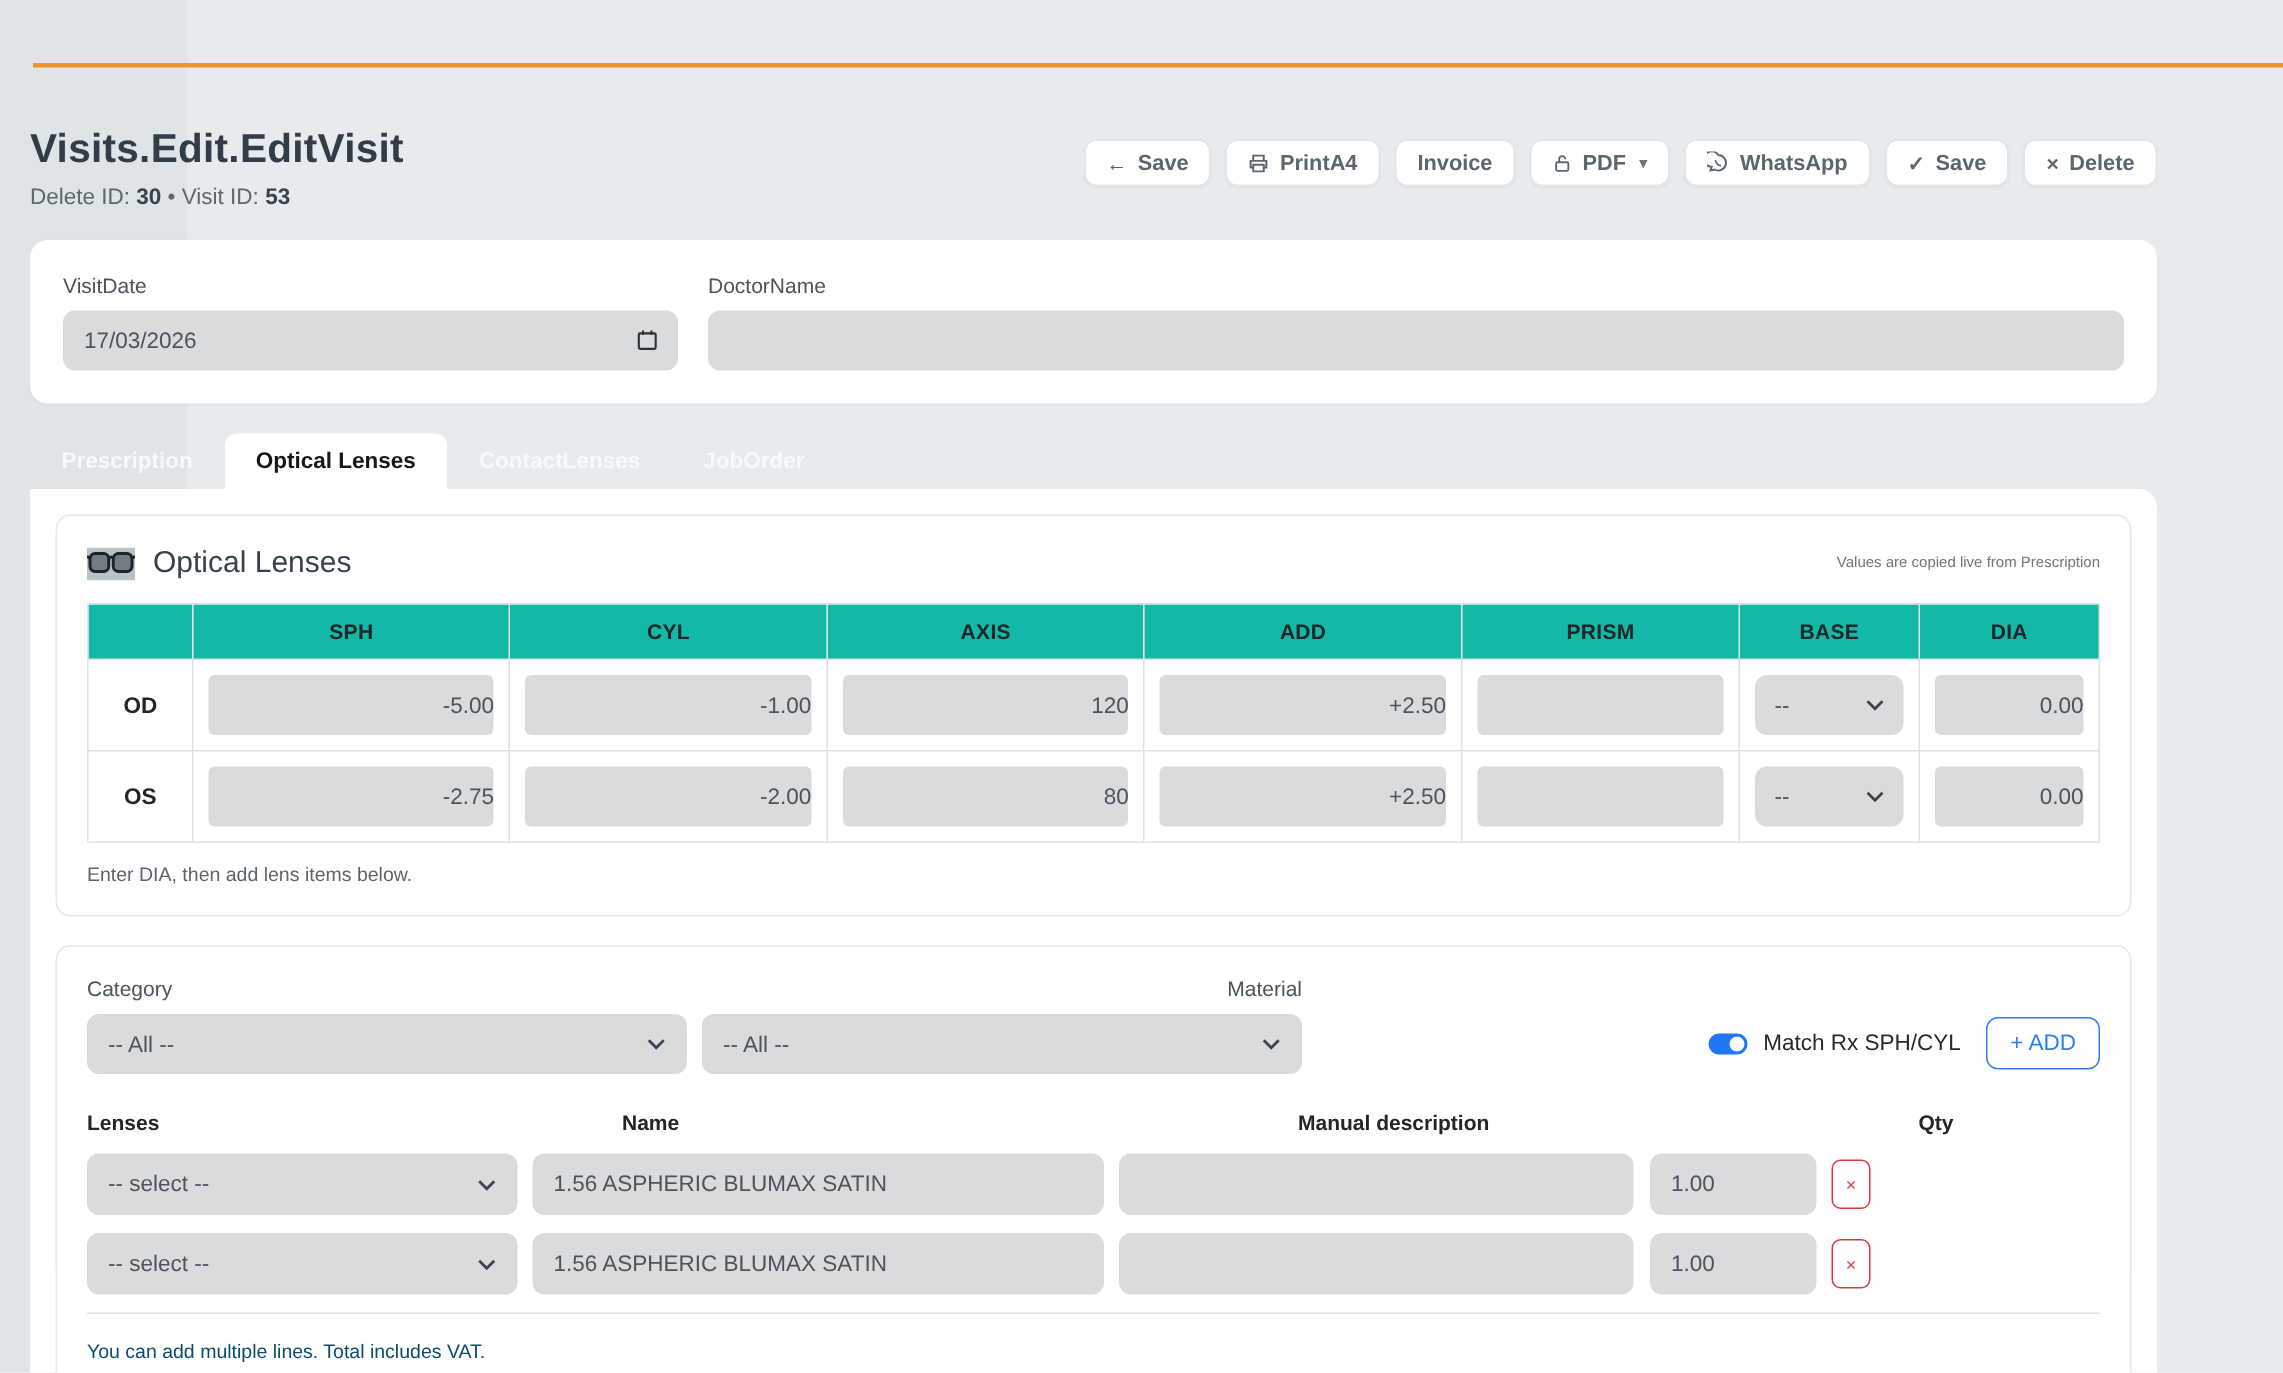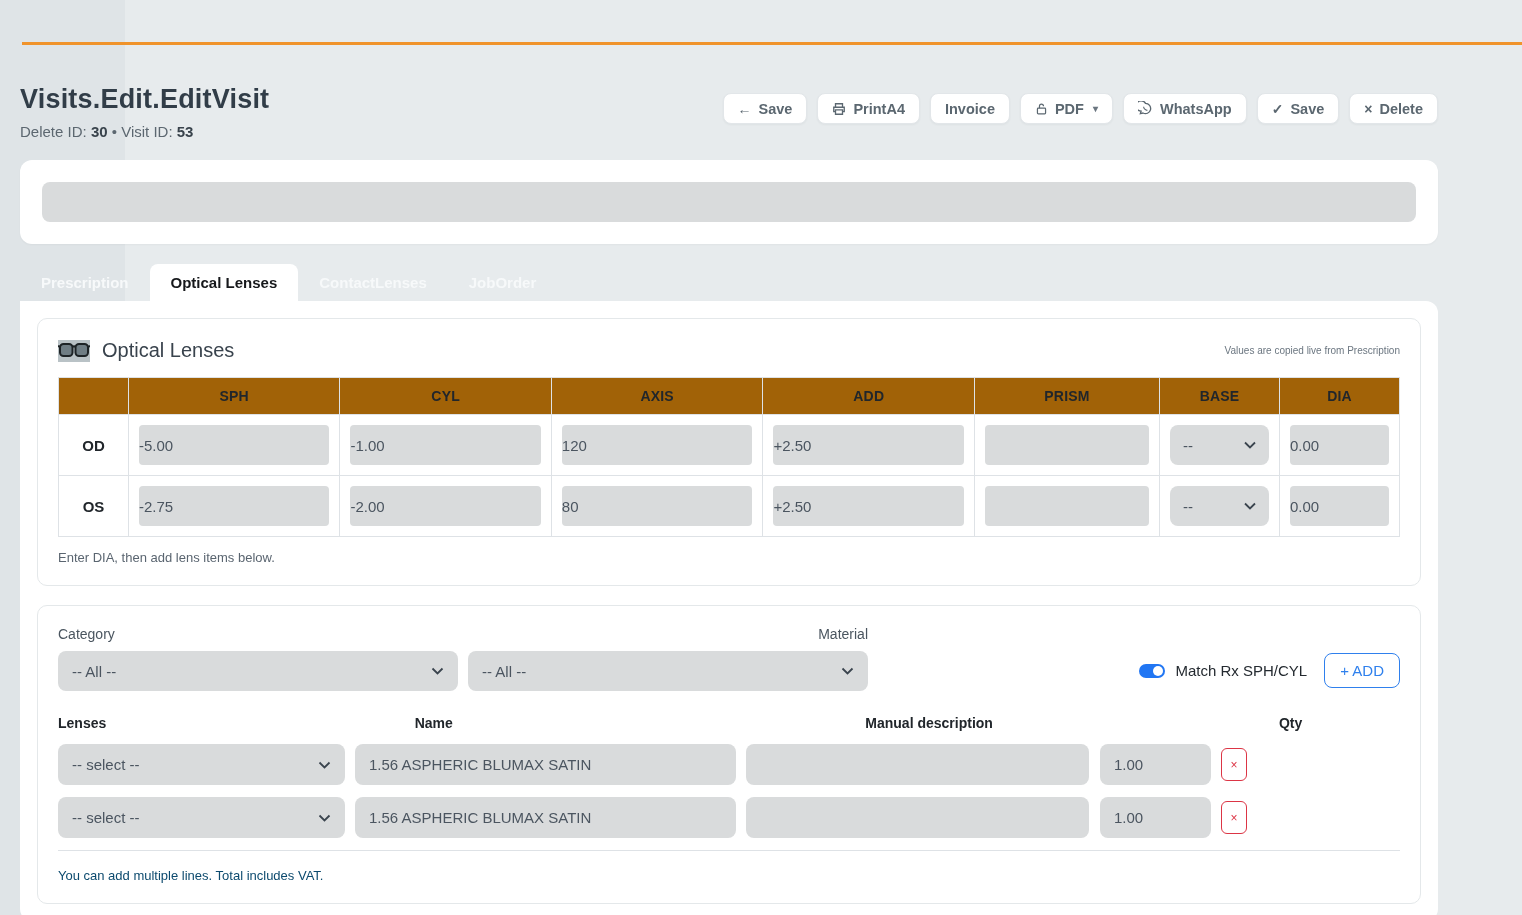--- a/index.html
+++ b/index.html
@@ -75,30 +75,30 @@
   .section-head { display:flex; align-items:center; justify-content:space-between; margin-bottom:15px; }
   .section-title-group { display:flex; align-items:center; gap:12px; }
   .glasses { width:32px; height:22px; display:block; }
   .section-title { font-size:20px; color:#39434d; font-weight:400; }
   .live-note { font-size:10px; color:#6b7680; }
 
   
   table.rx { width:100%; border-collapse:collapse; }
   .rx th, .rx td { border:1px solid #dee2e6; text-align:center; }
   .rx th {
-    background:#a16207; font-size:14px; font-weight:700; color:#21262b;
+    background:#14b8a6; font-size:14px; font-weight:700; color:#21262b;
     height:37px; letter-spacing:.2px;
   }
   .rx td { padding:10px; }
   .rx td.eye { font-weight:700; font-size:15px; color:#21262b; background:#fff; }
   .rx .c-eye { width:70px; } .rx .c-base { width:120px; } .rx .c-dia { width:120px; }
   .rx .c-prism { width:185px; }
   .cell-input {
     width:100%; height:40px; background:#d9dbdc; border:none; border-radius:4px;
-    text-align:left; font-size:15px; color:#4b5560;
+    text-align:right; font-size:15px; color:#4b5560;
     font-family:"Liberation Sans","DejaVu Sans",sans-serif; outline:none;
   }
   .base-select {
     height:40px; background:#d9dbdc; border-radius:8px; display:flex;
     align-items:center; justify-content:space-between; padding:0 13px;
     font-size:15px; color:#4b5560; cursor:pointer;
   }
   .dia-note { margin-top:13px; font-size:13px; color:#5a6570; }
 
   
@@ -200,21 +200,34 @@
         <span>Save</span>
       </button>
       <button class="btn">
         <span class="glyph">×</span>
         <span>Delete</span>
       </button>
     </div>
   </div>
 
   <div class="card visit-card">
+    <div class="field field-date">
+      <label>VisitDate</label>
+      <div class="input-wrap">
+        <input class="gray-input" type="text" value="17/03/2026" style="">
+        <span class="cal">
+          <svg width="15" height="15" viewBox="0 0 16 16" fill="none" stroke="#2b3238" stroke-width="1.5">
+              <rect x="2" y="3.5" width="12" height="11" rx="1"></rect>
+              <path d="M5 1.5v3M11 1.5v3"></path>
+            </svg>
+        </span>
+      </div>
+    </div>
     <div class="field field-doctor">
+      <label>DoctorName</label>
       <input class="gray-input" type="text" value="" style="">
     </div>
   </div>
 
   <div class="tabs">
     <div class="tab">Prescription</div>
     <div class="tab active">Optical Lenses</div>
     <div class="tab">ContactLenses</div>
     <div class="tab">JobOrder</div>
   </div>

